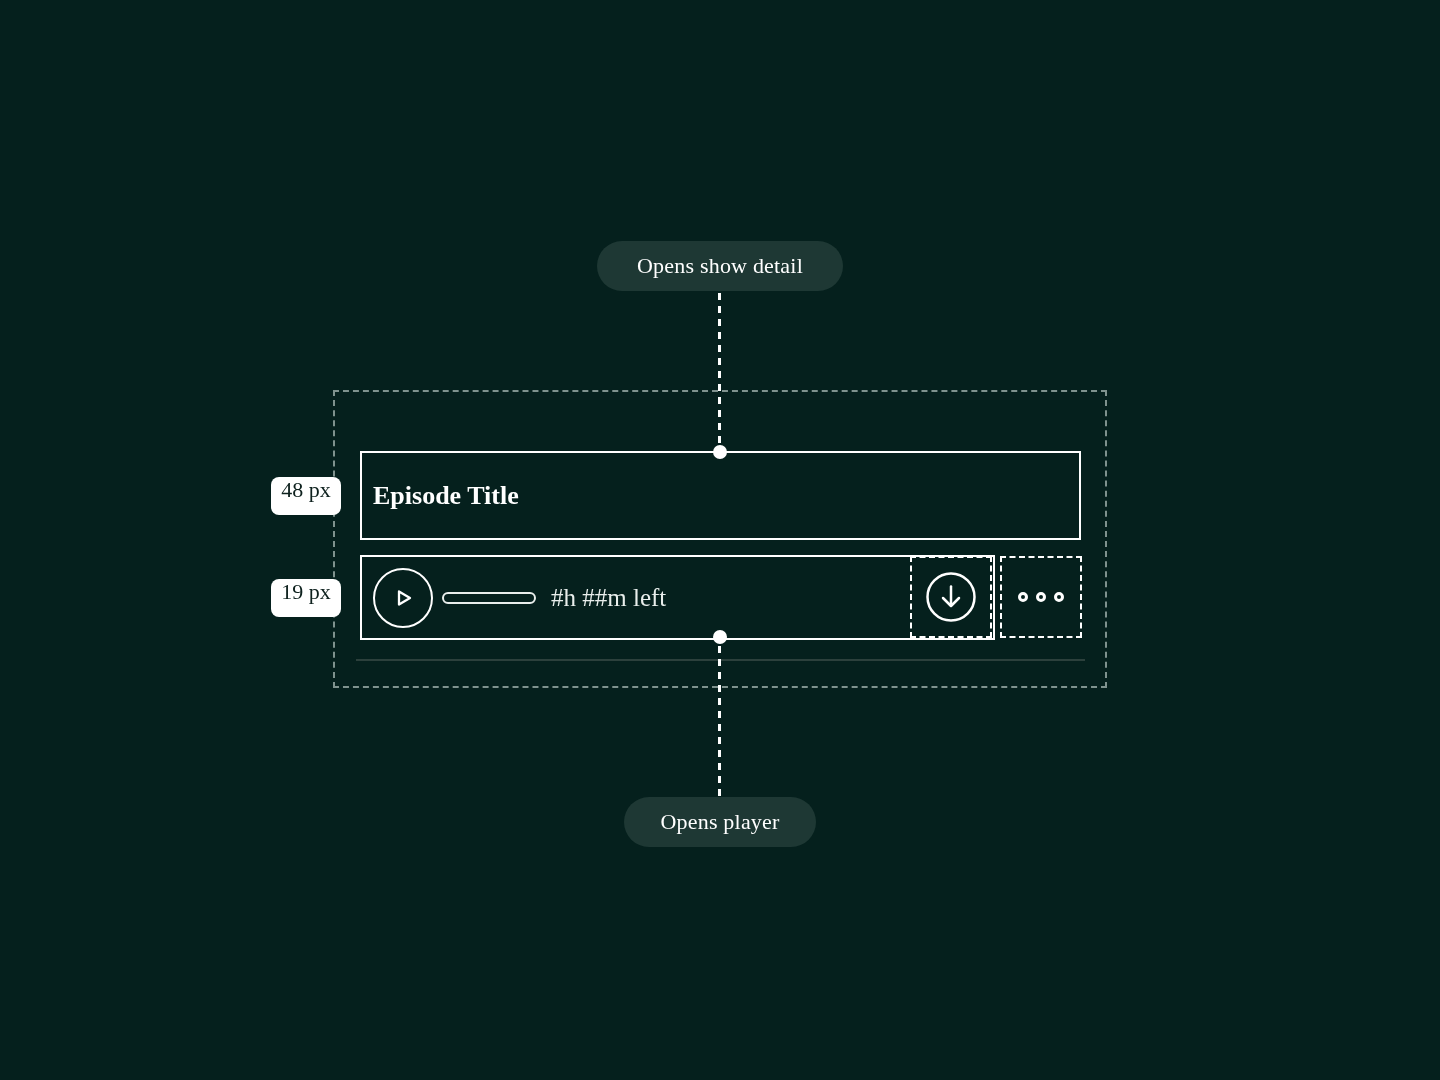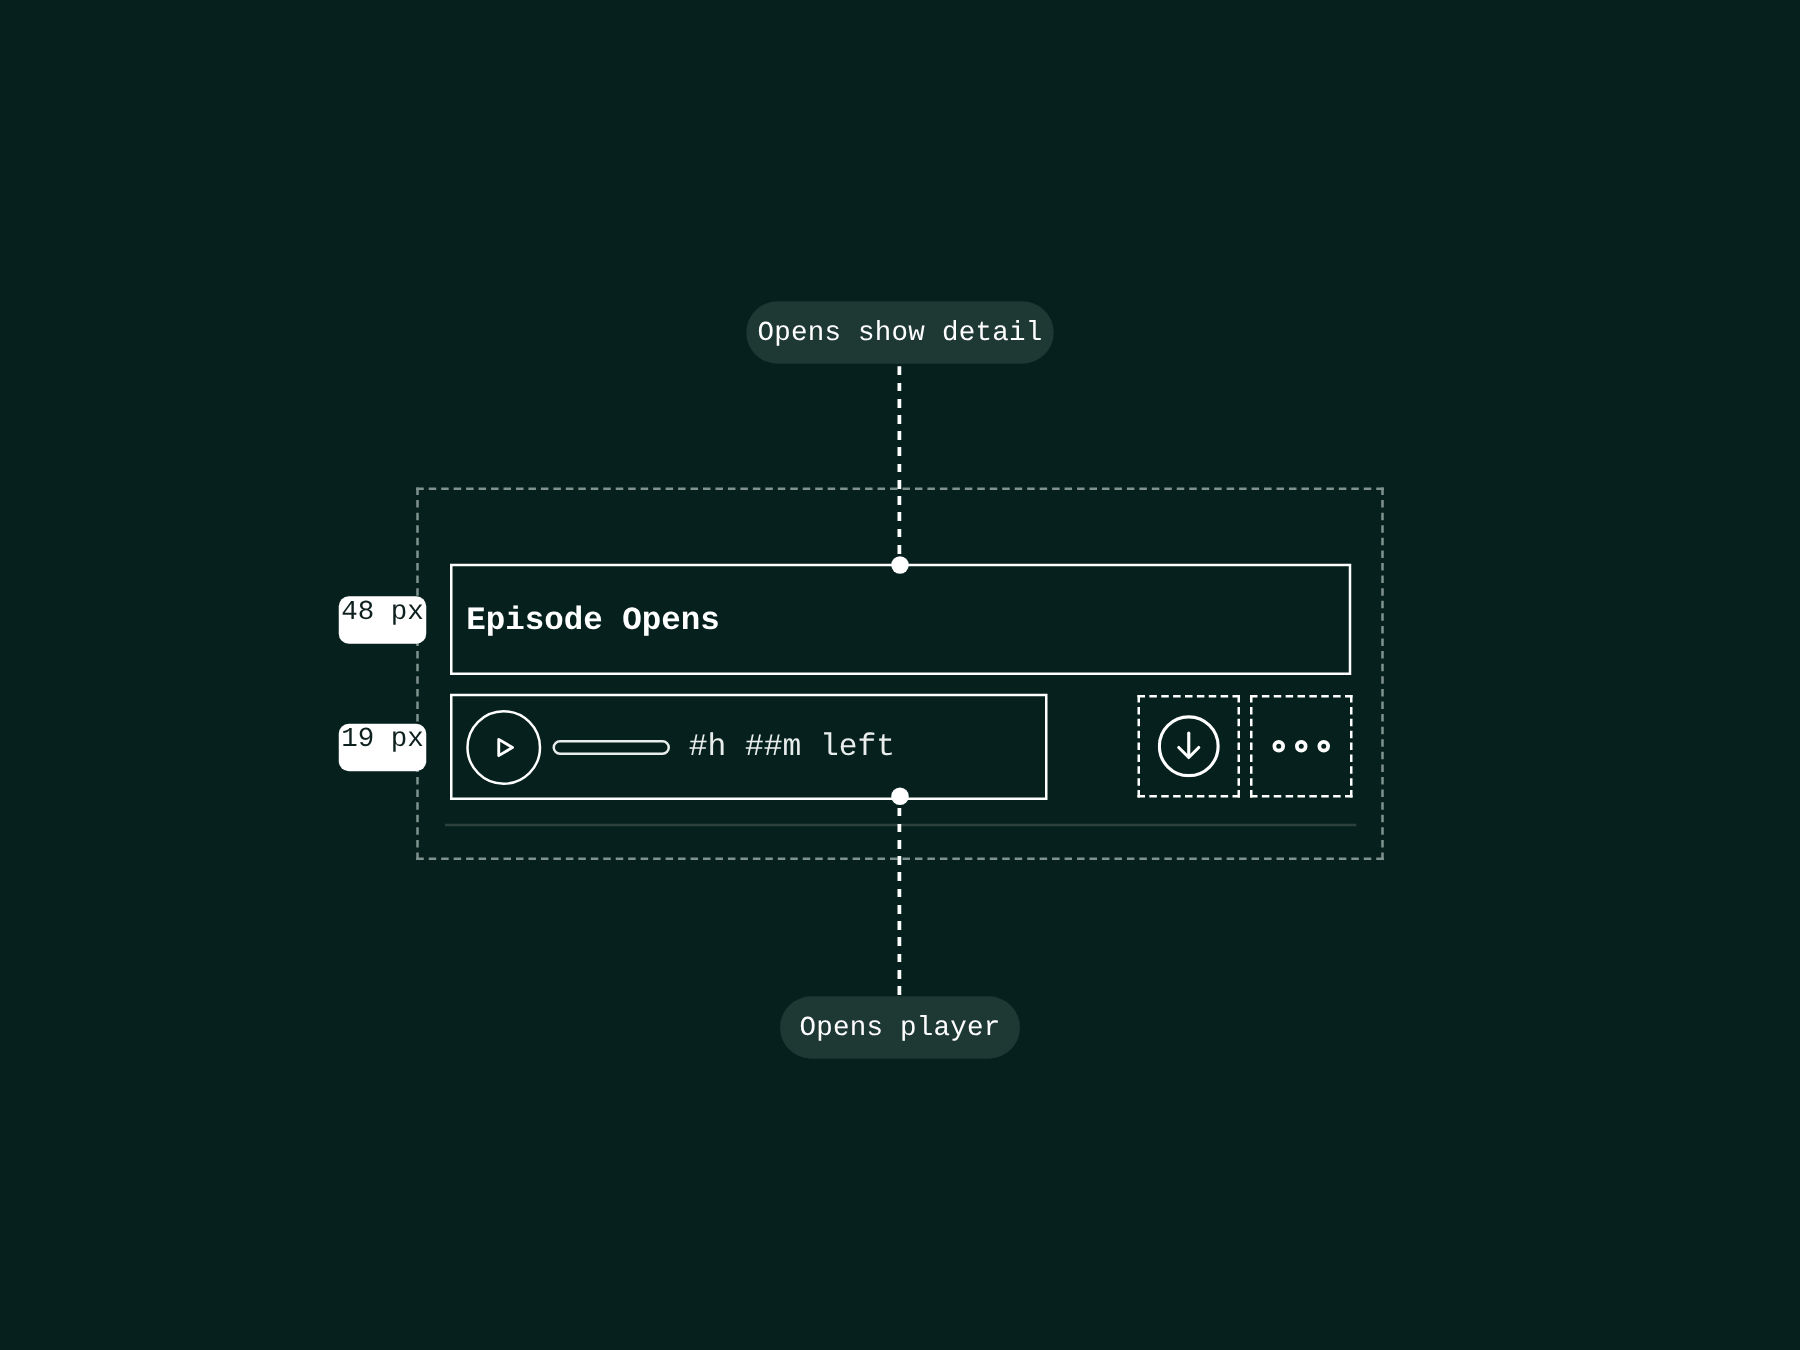--- a/index.html
+++ b/index.html
@@ -9,21 +9,21 @@
     --dash-gray:#7f928e;
     --divider:#2c403c;
     --label-bg:#ffffff;
     --label-text:#0e211e;
     --text-dim:#e9eeec;
   }
   html,body{margin:0;padding:0;background:var(--bg);}
   .stage{
     position:relative;width:1440px;height:1080px;overflow:hidden;
     background:var(--bg);
-    font-family:Liberation Mono, monospace;
+    font-family:Liberation Serif, serif;
     color:var(--white);
   }
   
   .callout{
     position:absolute;height:50px;border-radius:25px;
     background:var(--pill-bg);color:var(--white);
     display:flex;align-items:center;justify-content:center;
     font-size:22px;letter-spacing:.2px;
   }
   .callout.top{left:597px;top:241px;width:246px;}
@@ -64,21 +64,21 @@
     position:absolute;left:360px;top:451px;width:721px;height:89px;
     border:2.5px solid var(--white);box-sizing:border-box;
     display:flex;flex-direction:column;justify-content:center;
     padding-left:11px;gap:16px;z-index:2;
   }
   .ep-title{font-size:26px;font-weight:700;line-height:1;color:var(--white);}
   .ep-meta{font-size:24px;font-weight:400;line-height:1;color:var(--text-dim);}
 
   
   .player-row{
-    position:absolute;left:360px;top:555px;width:478px;height:85px;
+    position:absolute;left:360px;top:555px;width:635px;height:85px;
     border:2.5px solid var(--white);box-sizing:border-box;
     display:flex;align-items:center;padding-left:11px;z-index:2;
   }
   .play-btn{
     width:60px;height:60px;border:2.5px solid var(--white);border-radius:50%;
     box-sizing:border-box;display:flex;align-items:center;justify-content:center;
     background:transparent;flex:0 0 auto;
   }
   .progress{
     width:94px;height:12px;border:2px solid var(--text-dim);border-radius:7px;
@@ -125,21 +125,21 @@
   <div class="spec-container"></div>
 
   <div class="measure m48">
     <span>48 px</span>
   </div>
   <div class="measure m44">
     <span>19 px</span>
   </div>
 
   <div class="title-box">
-    <div class="ep-title">Episode Opens</div>
+    <div class="ep-title">Episode Title</div>
   </div>
 
   <div class="player-row">
     <div class="play-btn">
       <span>
         <svg width="28" height="28" viewBox="0 0 28 28" fill="none">
           <path d="M10 7.5 L 21 14 L 10 20.5 Z" stroke="#ffffff" stroke-width="2.3" stroke-linejoin="round" fill="none"></path>
         </svg>
       </span>
     </div>

